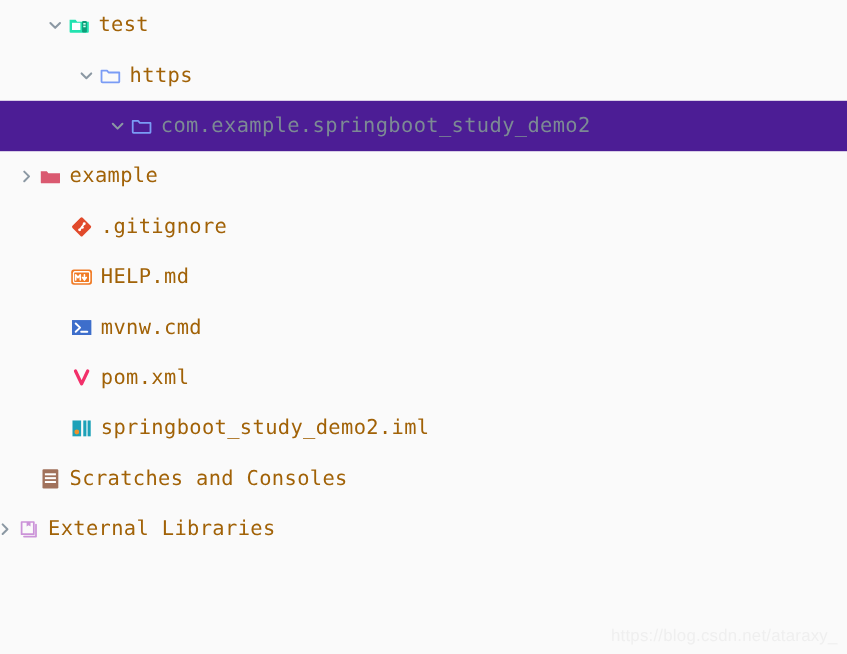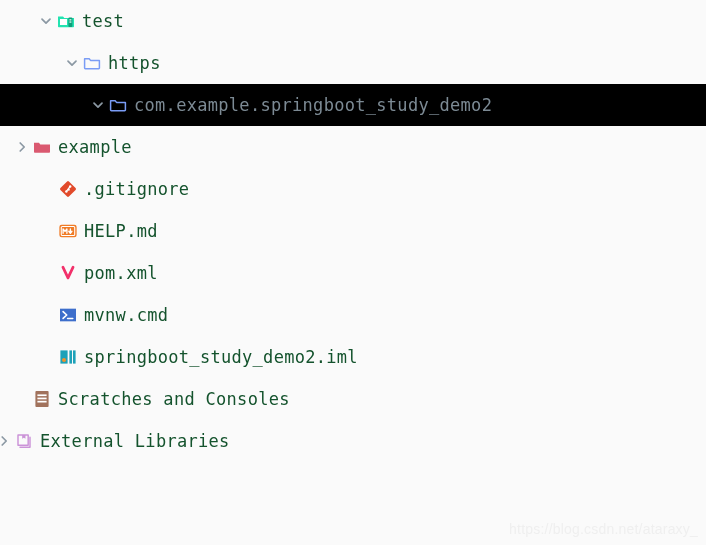--- a/index.html
+++ b/index.html
@@ -24,21 +24,21 @@
 
   .row {
     display: flex;
     align-items: center;
     height: 42px;
     box-sizing: border-box;
     width: 706px;
     white-space: nowrap;
   }
   .row.selected {
-    background: #000000;
+    background: #4c1d95;
     text-align: center;
   }
 
   
   .indent {
     flex: 0 0 auto;
   }
 
   
   .chev {
@@ -60,21 +60,21 @@
     margin-right: 6px;
     display: inline-flex;
     align-items: center;
     justify-content: center;
     position: relative;
   }
   .ico svg { display: block; }
 
   .label {
     font-size: 17px;
-    color: #14532d;
+    color: #a16207;
     letter-spacing: 0.3px;
     line-height: 1;
   }
   .row.selected .label {
     color: #7c8a94;
   }
 
   .watermark {
     position: absolute;
     right: 8px;
@@ -178,43 +178,43 @@
           <path d="M5.6 11.6V6.8l2.1 2.6 2.1-2.6v4.8" fill="none" stroke="#ffffff" stroke-width="1.5" stroke-linejoin="round" stroke-linecap="round"></path>
           <path d="M13.6 6.8v3.4M11.9 9.3l1.7 2.3 1.7-2.3" fill="none" stroke="#ffffff" stroke-width="1.5" stroke-linejoin="round" stroke-linecap="round"></path>
         </svg>
       </div>
       <span class="label">HELP.md</span>
     </div>
     <div class="row">
       <div class="indent" style="width: 38px;"></div>
       <div class="chev empty"></div>
       <div class="ico">
-        <svg width="22" height="22" viewBox="0 0 22 22">
-          <path d="M5.4 4.6 11 16.4 16.6 4.6" fill="none" stroke="#f2306a" stroke-width="3" stroke-linecap="round" stroke-linejoin="round"></path>
-        </svg>
-      </div>
-      <span class="label">pom.xml</span>
-    </div>
-    <div class="row">
-      <div class="indent" style="width: 38px;"></div>
-      <div class="chev empty"></div>
-      <div class="ico">
         <svg width="22" height="18" viewBox="0 0 22 18">
           <path d="M2.2 2.2h17.6v13.6H2.2z" fill="#3d6ecb"></path>
           <path d="M2.2 2.2 19.8 2.2 19.8 15.8 2.2 15.8z" fill="#3d6ecb"></path>
           <path d="M5.6 5.2 9.6 9 5.6 12.8" fill="none" stroke="#ffffff" stroke-width="1.8" stroke-linecap="round" stroke-linejoin="round"></path>
           <path d="M10.6 12.8h5.6" fill="none" stroke="#ffffff" stroke-width="1.8" stroke-linecap="round"></path>
         </svg>
       </div>
       <span class="label">mvnw.cmd</span>
     </div>
     <div class="row">
       <div class="indent" style="width: 38px;"></div>
       <div class="chev empty"></div>
       <div class="ico">
+        <svg width="22" height="22" viewBox="0 0 22 22">
+          <path d="M5.4 4.6 11 16.4 16.6 4.6" fill="none" stroke="#f2306a" stroke-width="3" stroke-linecap="round" stroke-linejoin="round"></path>
+        </svg>
+      </div>
+      <span class="label">pom.xml</span>
+    </div>
+    <div class="row">
+      <div class="indent" style="width: 38px;"></div>
+      <div class="chev empty"></div>
+      <div class="ico">
         <svg width="20" height="20" viewBox="0 0 20 20">
           <rect x="2.4" y="3.4" width="7.2" height="13.2" fill="#1da1b8"></rect>
           <circle cx="6" cy="13" r="2" fill="#f0922b"></circle>
           <rect x="11.4" y="3.4" width="2.6" height="13.2" fill="#1da1b8"></rect>
           <rect x="15" y="3.4" width="2.6" height="13.2" fill="#1da1b8"></rect>
         </svg>
       </div>
       <span class="label">springboot_study_demo2.iml</span>
     </div>
     <div class="row">

